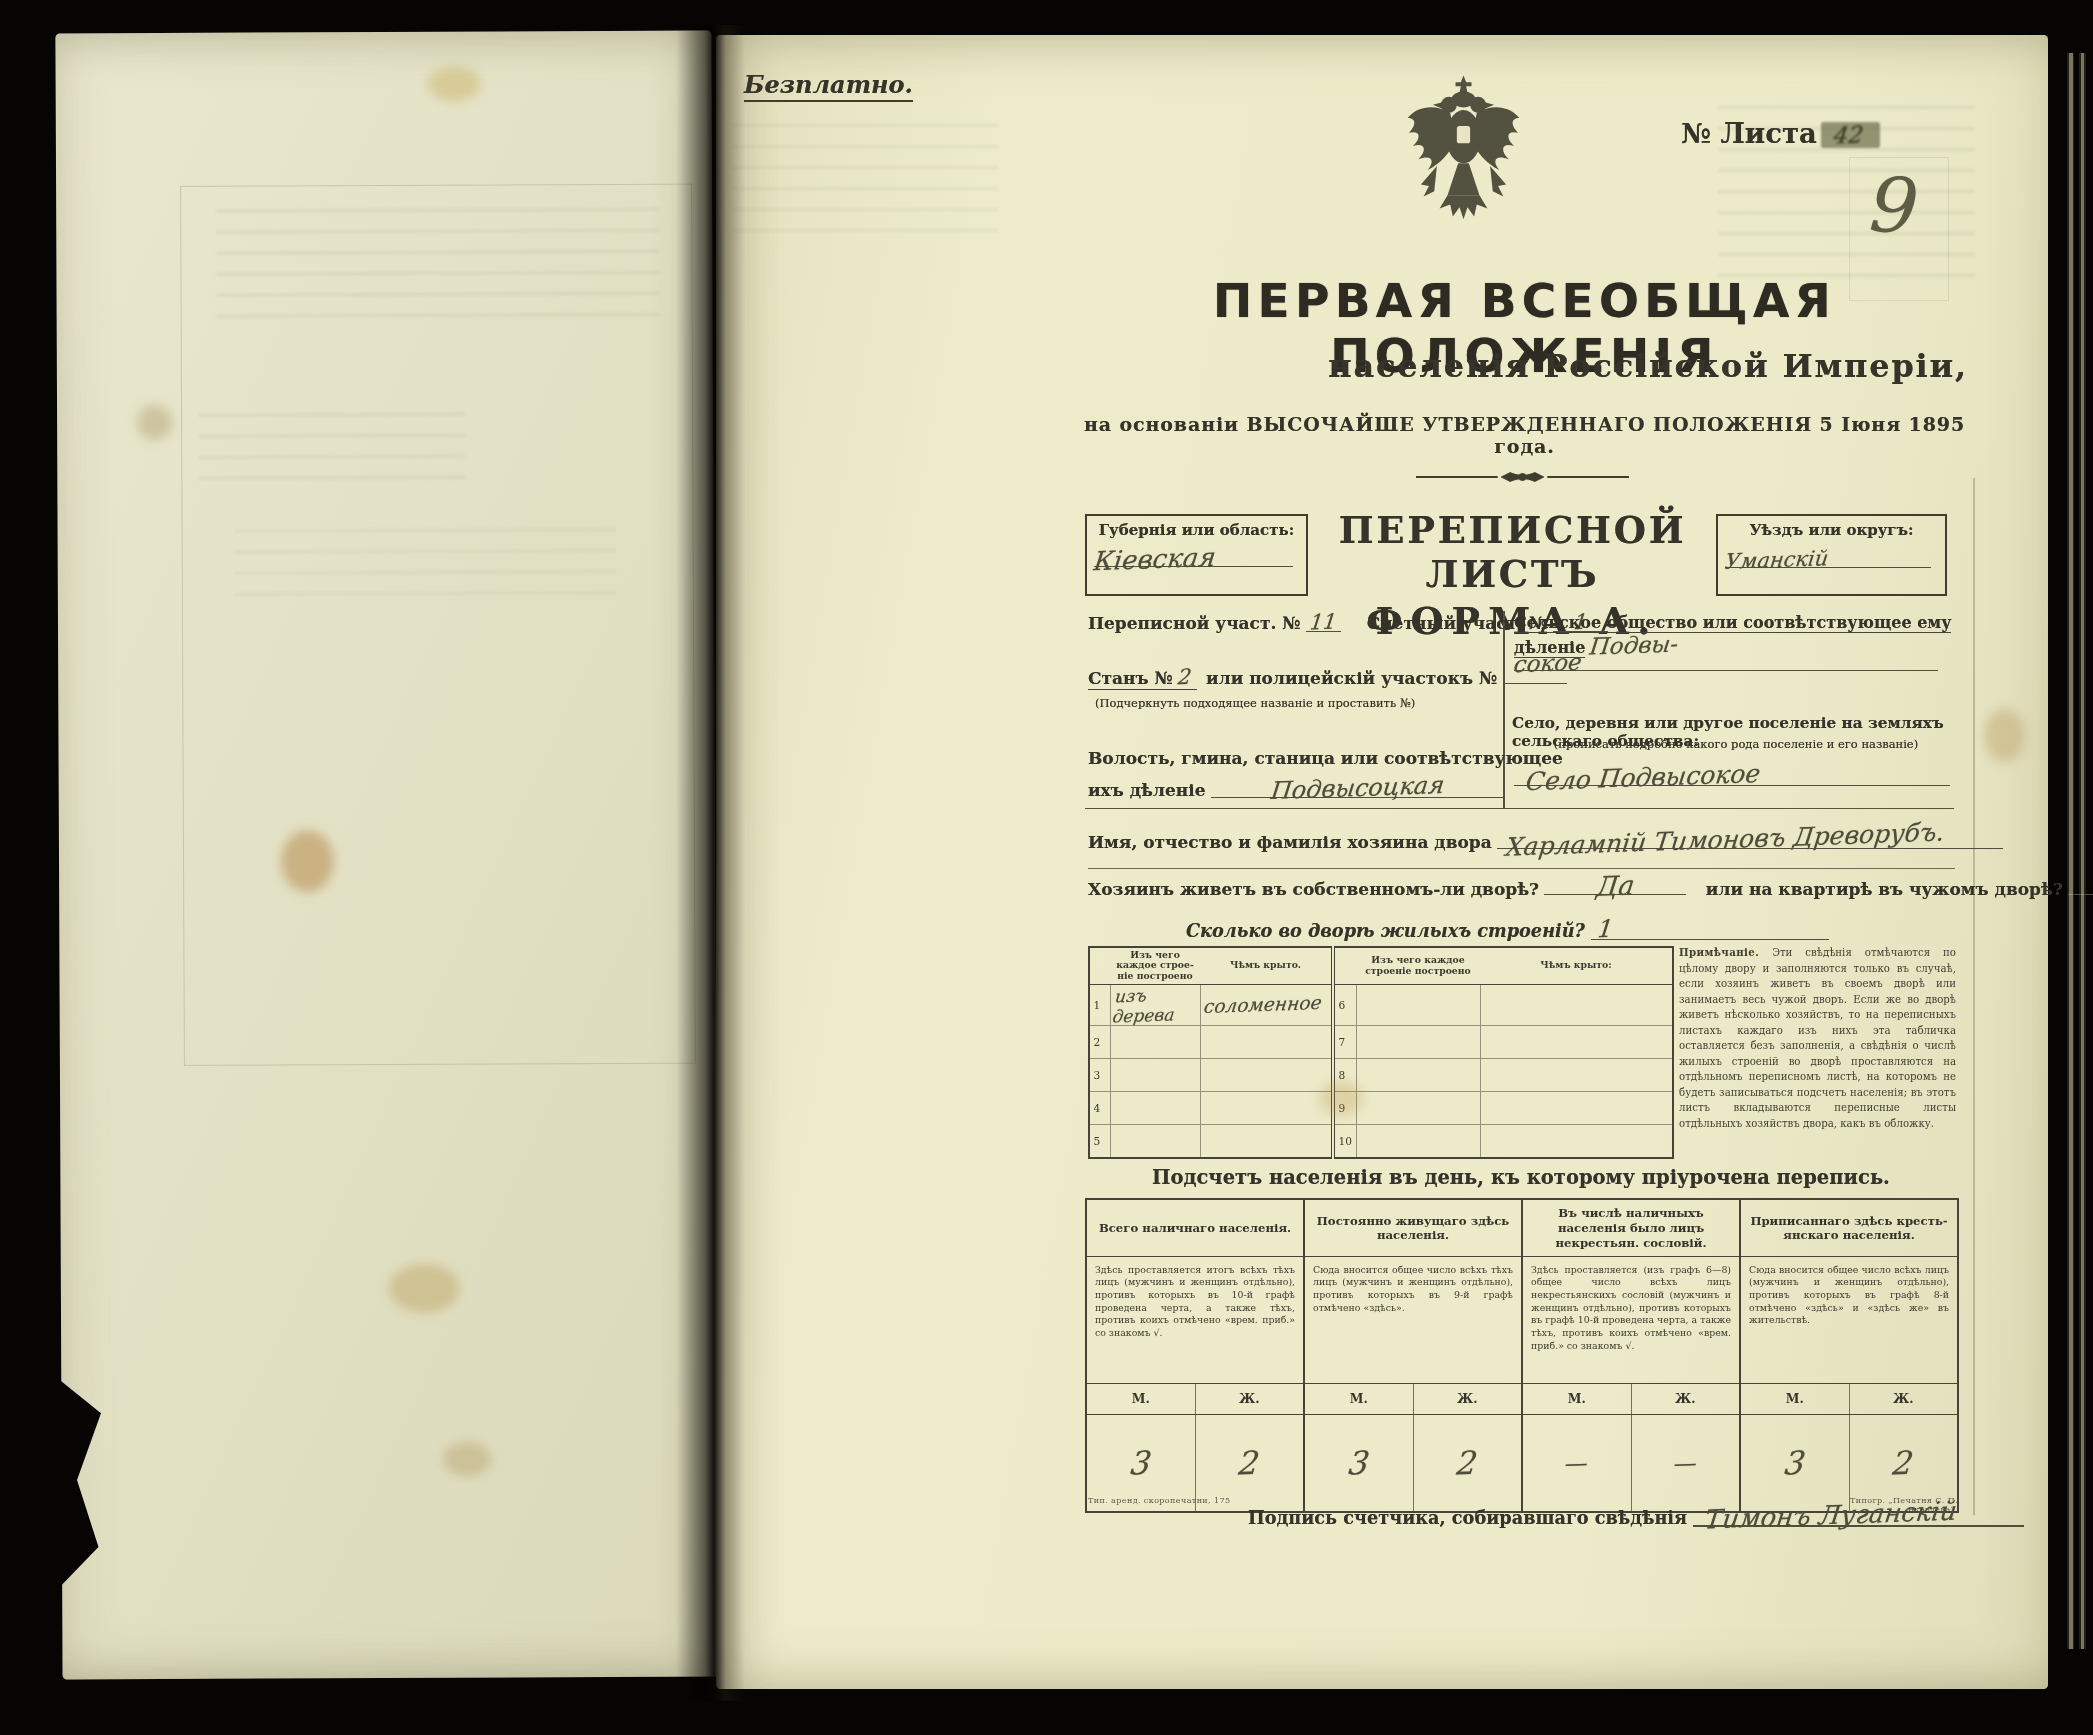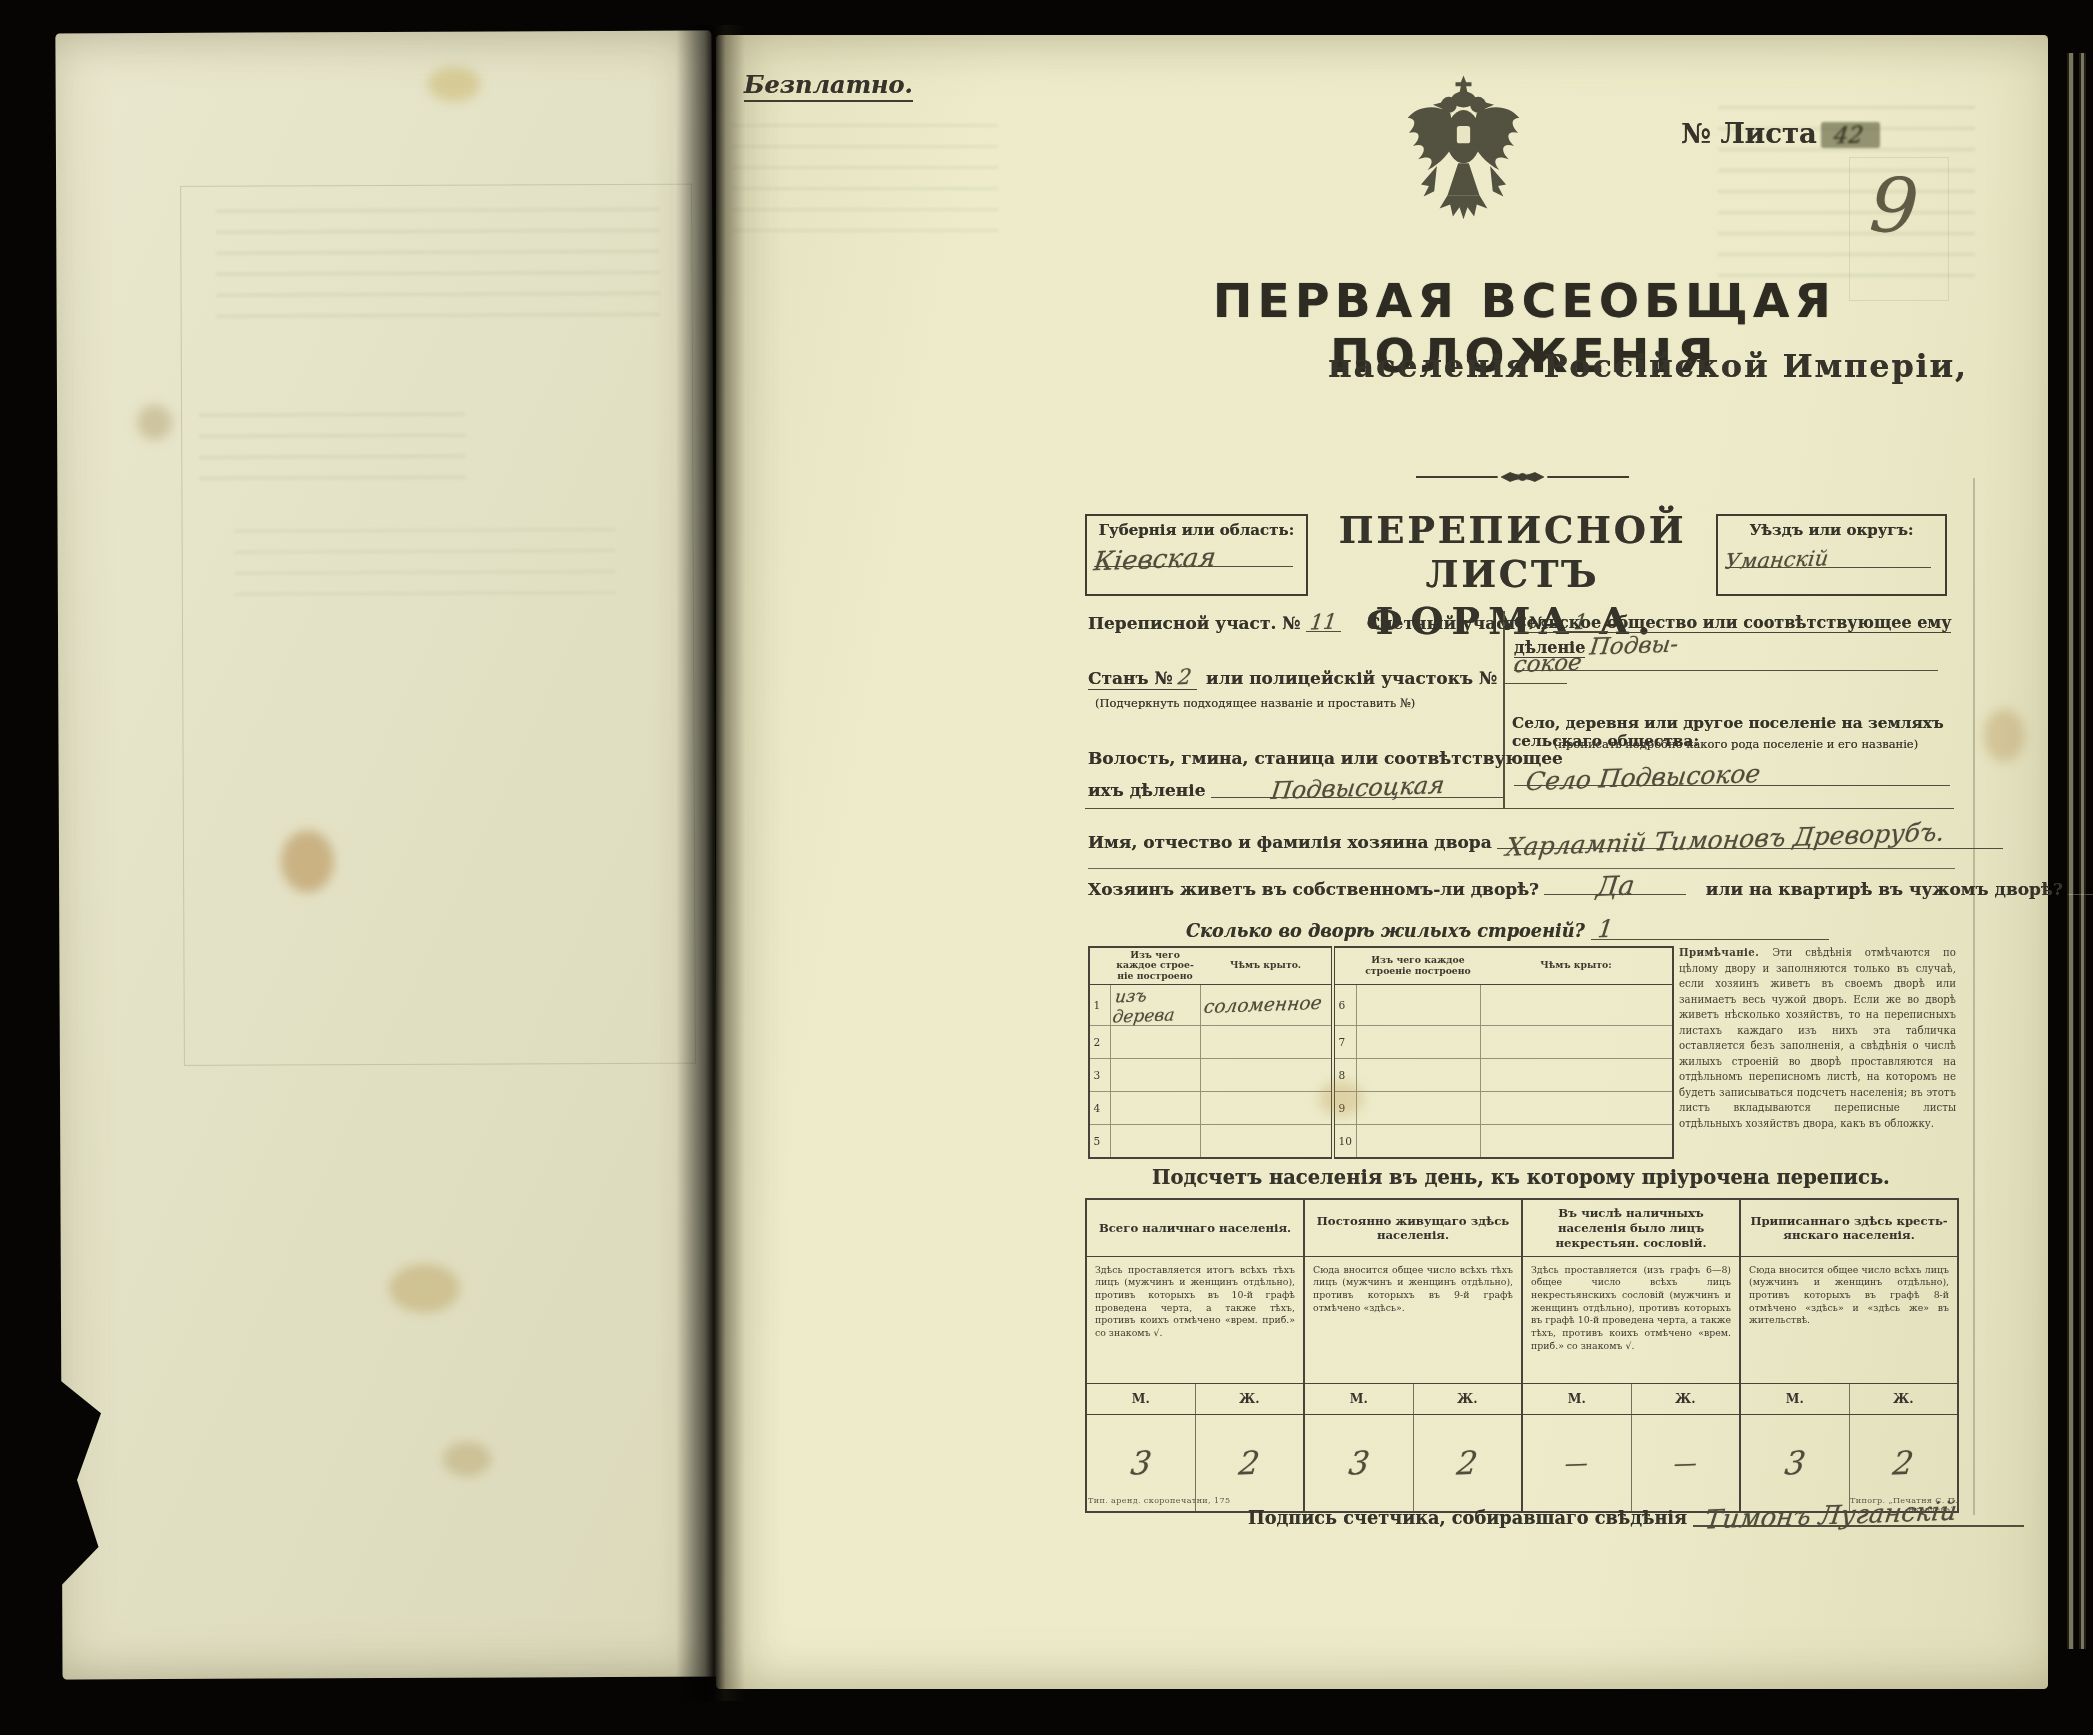--- a/index.html
+++ b/index.html
@@ -127,20 +127,21 @@
     </div>
 
     <div class="abs" style="left:965px;top:82px;white-space:nowrap;">
       <span class="p" style="font-size:27.5px;">№ Листа</span>
       <span class="smudge"><span class="hw" style="font-size:23px;color:#33331f;">42</span></span>
     </div>
     <div class="abs hw" style="left:1154px;top:126px;font-size:76px;font-weight:400;color:#5e5c44;transform:rotate(4deg);">9</div>
 
     <div class="abs" style="left:365px;top:238px;width:887px;text-align:center;font-family:'DejaVu Sans',sans-serif;font-weight:700;font-size:47px;letter-spacing:5.3px;color:#2e2c22;text-shadow:0 0 0.9px rgba(46,44,34,.8);">ПЕРВАЯ ВСЕОБЩАЯ ПОЛОЖЕНІЯ</div>
     <div class="abs p" style="left:365px;top:312px;width:887px;text-align:right;font-size:32px;letter-spacing:1.8px;">населенія Россійской Имперіи,</div>
+    <div class="abs p" style="left:365px;top:378px;width:887px;text-align:center;font-size:19px;letter-spacing:0.9px;">на основаніи ВЫСОЧАЙШЕ УТВЕРЖДЕННАГО ПОЛОЖЕНІЯ 5 Іюня 1895 года.</div>
 
     <div class="abs" style="left:700px;top:434px;">
       <svg width="213" height="16" viewBox="0 0 240 18">
         <g stroke="#3f3d30" fill="#3f3d30">
           <line x1="0" y1="9" x2="92" y2="9" stroke-width="2.5"></line>
           <line x1="148" y1="9" x2="240" y2="9" stroke-width="2.5"></line>
           <path d="M96 9 l10 -5 14 5 -14 5 z"></path>
             <path d="M144 9 l-10 -5 -14 5 14 5 z"></path>
           <circle cx="120" cy="9" r="4"></circle>
           <path d="M104 9 h32" stroke-width="7" opacity=".5"></path>

